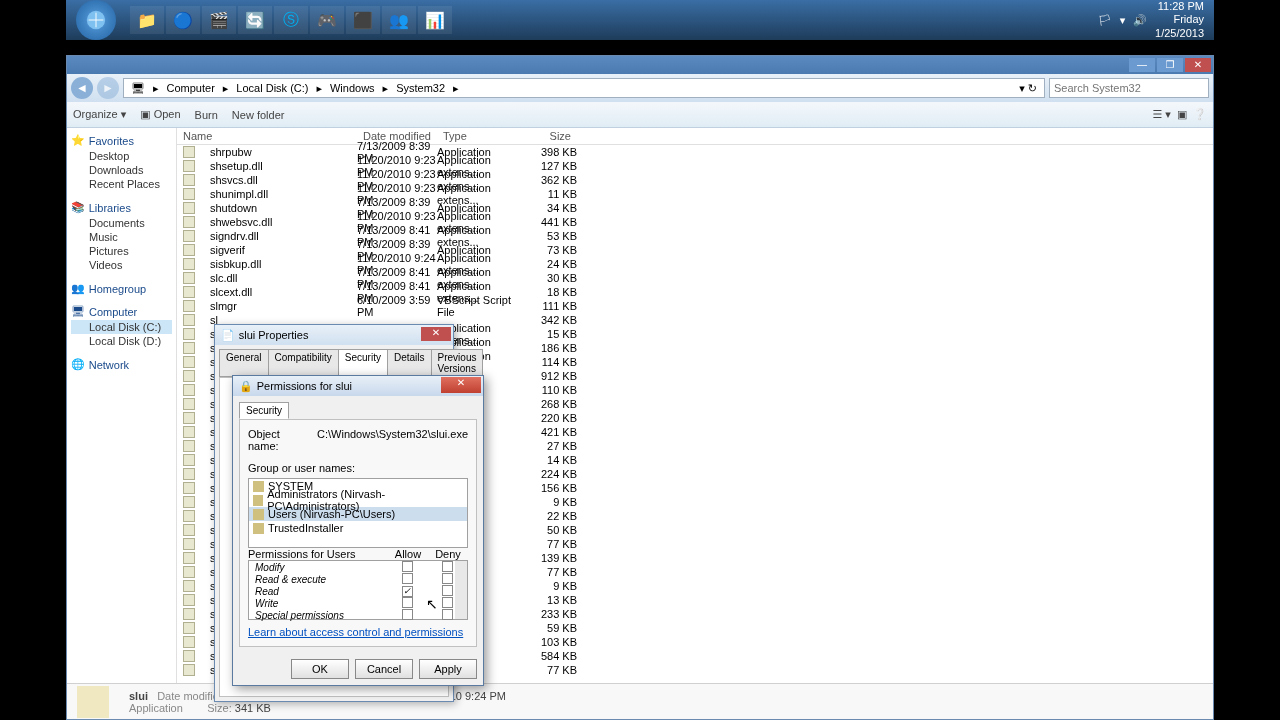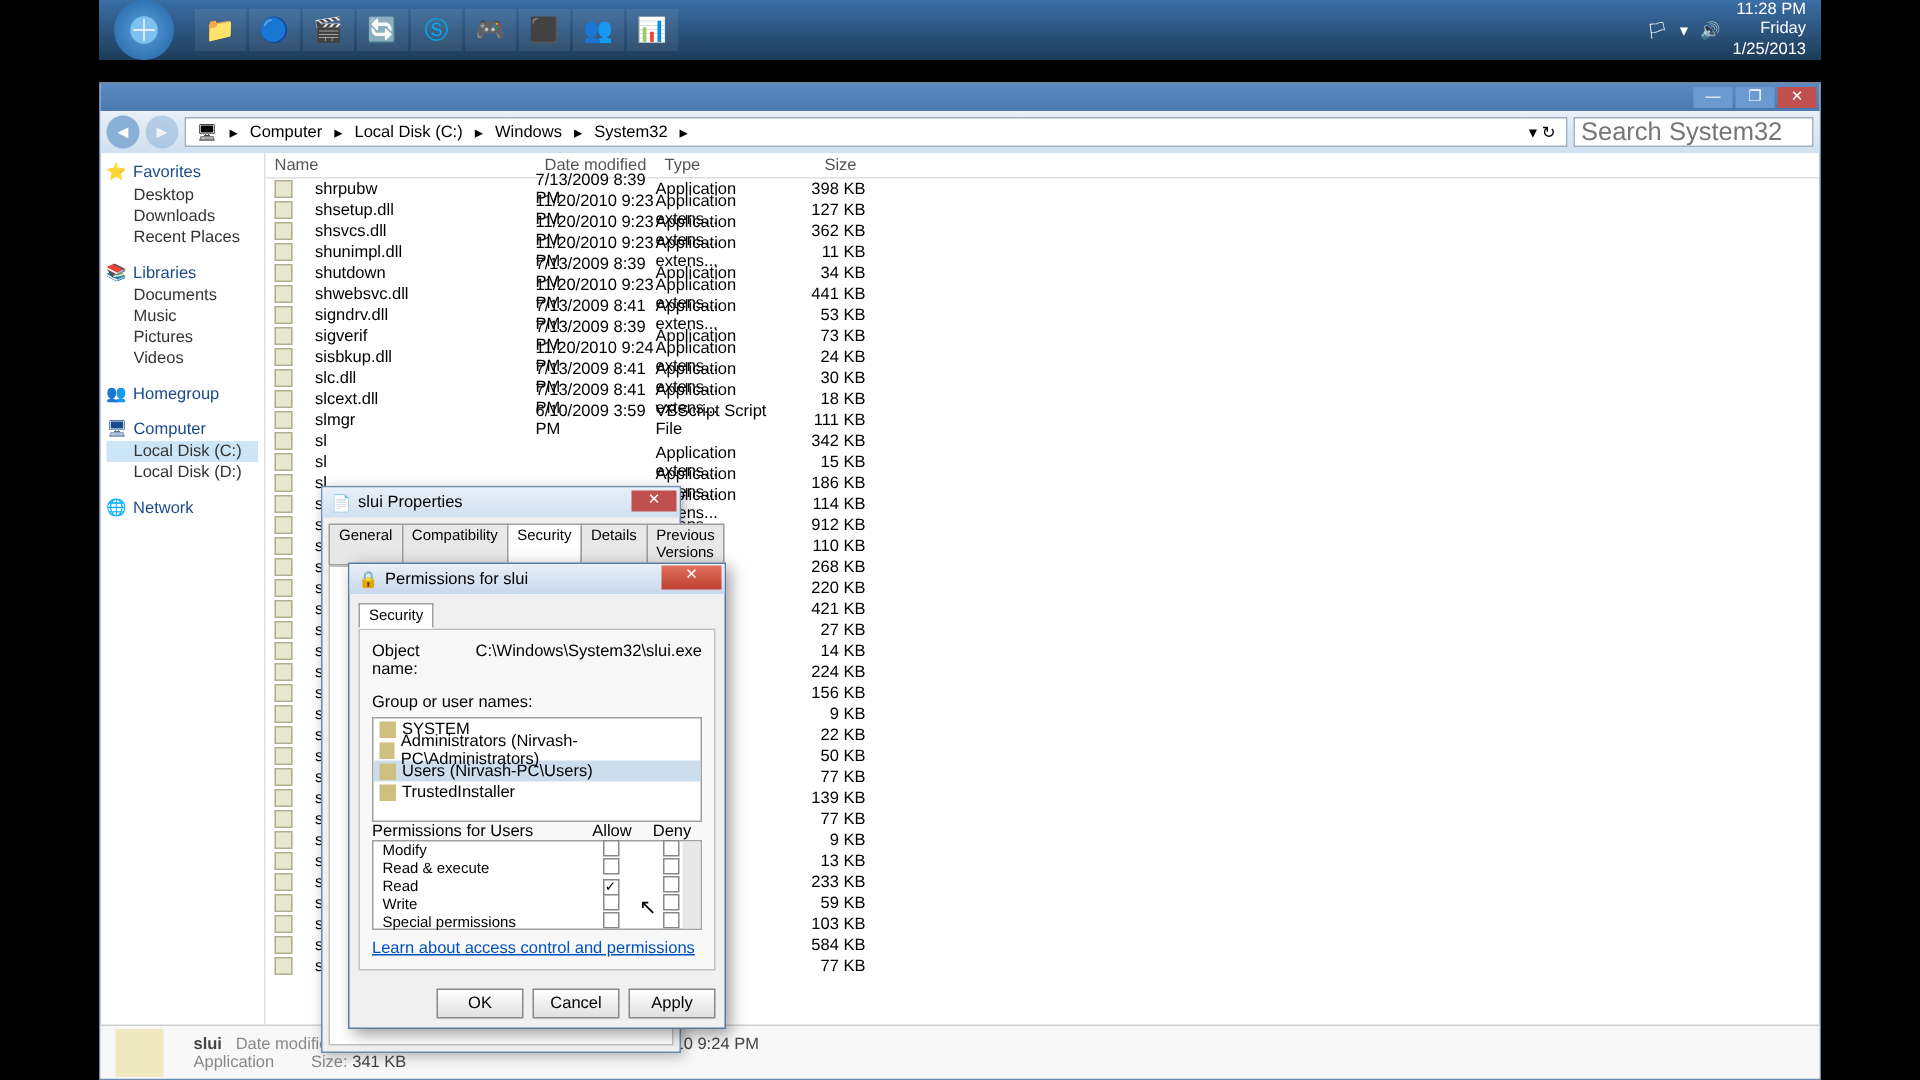--- a/index.html
+++ b/index.html
@@ -20,21 +20,21 @@
 
 
 .explorer { position: absolute; left: 66px; top: 55px; right: 66px; bottom: 0; background: #fff; border: 1px solid #6a8ab0; display: flex; flex-direction: column; }
 .titlebar { height: 18px; background: linear-gradient(#5a8ac0, #4a7ab0); display: flex; justify-content: flex-end; align-items: center; padding: 0 2px; gap: 2px;}
 .winbtn { width: 26px; height: 14px; background: #6a9ad0; font-size: 10px; text-align: center; color: #fff; line-height: 14px; }
 .winbtn.close { background: #c05050; }
 .addrbar { height: 28px; background: linear-gradient(#e8f0f8, #d0e0f0); display: flex; align-items: center; padding: 0 4px; gap: 4px; }
 .navbtn { width: 22px; height: 22px; border-radius: 50%; background: #8ab0d8; display: flex; align-items: center; justify-content: center; color: #fff; font-size: 12px;}
 .breadcrumb { flex: 1; height: 20px; background: #fff; border: 1px solid #a0b0c0; display: flex; align-items: center; font-size: 11px; padding: 0 4px; gap: 2px; }
 .breadcrumb span { padding: 0 3px; }
-.searchbox { width: 160px; height: 20px; border: 1px solid #a0b0c0; font-size: 17px; padding: 0 4px; color: #888; }
+.searchbox { width: 160px; height: 20px; border: 1px solid #a0b0c0; font-size: 11px; padding: 0 4px; color: #888; }
 .toolbar { height: 26px; background: linear-gradient(#f4f8fc, #e0ecf4); border-bottom: 1px solid #c0d0e0; display: flex; align-items: center; padding: 0 6px; font-size: 11px; gap: 14px; color: #444; position: relative;}
 .toolbar .right { margin-left: auto; display: flex; gap: 6px; }
 
 .body { flex: 1; display: flex; overflow: hidden; }
 .navpane { width: 110px; border-right: 1px solid #e0e0e0; padding: 6px 4px; font-size: 11px; }
 .nav-group { margin-bottom: 10px; }
 .nav-head { display: flex; align-items: center; gap: 4px; margin-bottom: 2px; color: #1a4a8a;}
 .nav-item { padding: 1px 0 1px 18px; color: #333; }
 .nav-item.sel { background: #cde6f7; }
 
@@ -68,21 +68,21 @@
 .objname { display: flex; gap: 8px; margin-bottom: 10px;}
 .listbox { border: 1px solid #a0a0a0; background: #fff; height: 70px; overflow: hidden;}
 .listbox div { display: flex; align-items: center; gap: 4px; padding: 0 4px; height: 14px;}
 .listbox div.sel { background: #cde; }
 .uicon { width: 11px; height: 11px; background: #d0c080; }
 .btnrow { display: flex; justify-content: flex-end; gap: 6px; margin: 8px 0;}
 .wbtn { min-width: 58px; height: 20px; border: 1px solid #888; background: linear-gradient(#fff,#e0e0e0); font-size: 11px; text-align: center; line-height: 18px; padding: 0 6px;}
 .permhdr { display: flex; }
 .permhdr .pn { flex: 1; } .permhdr .pc { width: 40px; text-align: center; }
 .permlist { border: 1px solid #a0a0a0; background: #fff; height: 60px; position: relative;}
-.prow { display: flex; height: 12px; align-items: center; font-size: 10px;}
+.prow { display: flex; height: 12px; align-items: center; font-size: 10px; font-style: italic;}
 .prow .pn { flex: 1; padding-left: 6px; }
 .prow .pc { width: 40px; text-align: center; }
 .cb { width: 11px; height: 11px; border: 1px solid #888; display: inline-block; background: #fff; font-size: 9px; line-height: 9px;}
 .link { color: #0050c0; text-decoration: underline; margin-top: 6px; display: inline-block;}
 .dlg-btns { display: flex; justify-content: flex-end; gap: 6px; padding: 6px;}
 .scrollbar { position: absolute; right: 0; top: 0; bottom: 0; width: 12px; background: #e8e8e8;}
 .cursor { position: absolute; left: 426px; top: 596px; z-index: 20; font-size: 14px; color: #000; pointer-events: none;}
 </style>
 </head>
 <body>
@@ -136,20 +136,31 @@
       <span>▸</span>
         <span>Local Disk (C:)</span>
       <span>▸</span>
         <span>Windows</span>
       <span>▸</span>
         <span>System32</span>
       <span>▸</span>
       <span style="margin-left:auto">▾ ↻</span>
     </div>
     <input class="searchbox" placeholder="Search System32" style="">
+  </div>
+  <div class="toolbar">
+    <span>Organize ▾</span>
+    <span>▣ <span>Open</span></span>
+    <span>Burn</span>
+    <span>New folder</span>
+    <div class="right">
+      <span>☰ ▾</span>
+      <span>▣</span>
+      <span style="color:#3080d0">❔</span>
+    </div>
   </div>
   <div class="body">
     <div class="navpane">
       <div class="nav-group">
         <div class="nav-head">
             <span>⭐</span>
             <span>Favorites</span>
           </div>
         <div class="nav-item">Desktop</div>
         <div class="nav-item">Downloads</div>

